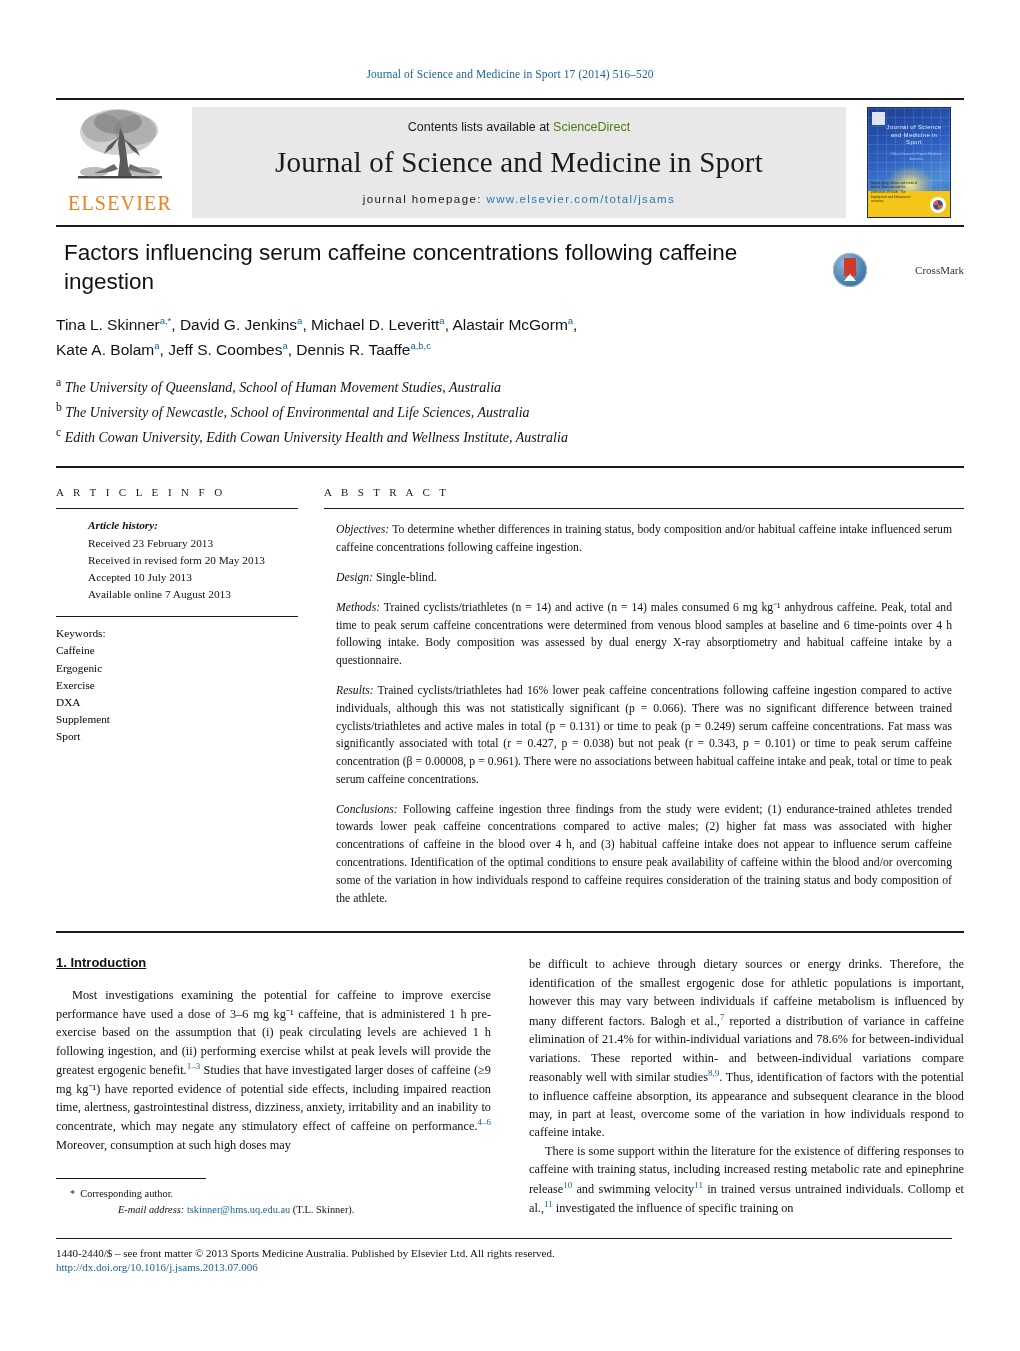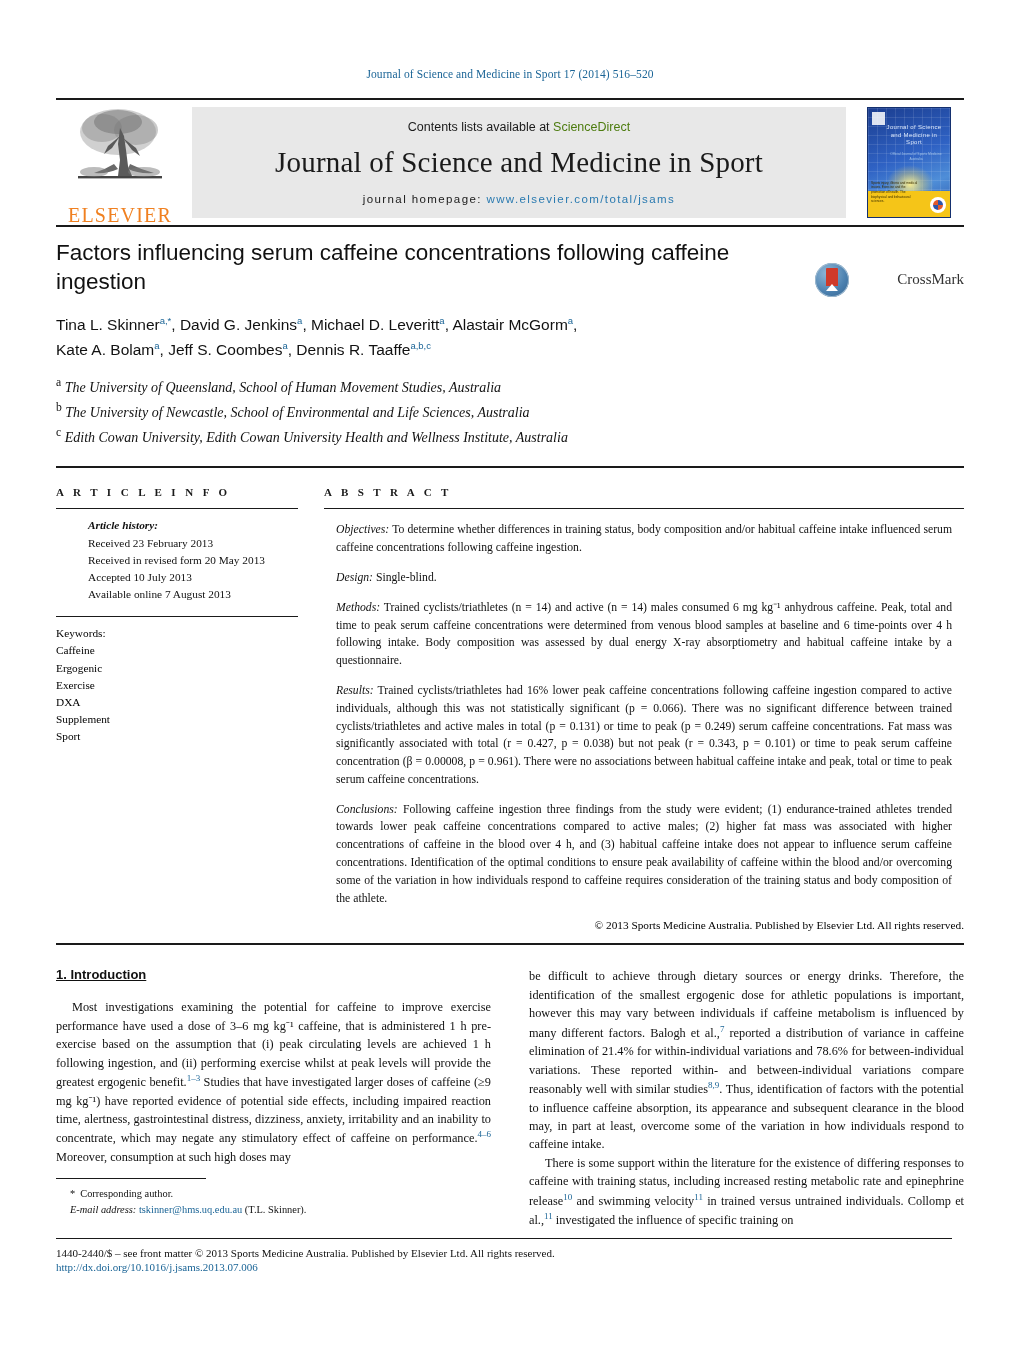--- a/index.html
+++ b/index.html
@@ -44,21 +44,21 @@
     height: 125px;
     display: flex;
     align-items: stretch;
   }
   .elsevier-cell {
     width: 128px;
     flex: 0 0 128px;
     display: flex;
     flex-direction: column;
     align-items: center;
-    justify-content: space-between;
+    justify-content: flex-start;
     padding-top: 6px;
     box-sizing: border-box;
   }
   .tree-svg { display:block; }
   .elsevier-word {
     font-family: "Liberation Serif", serif;
     color: #f08020;
     font-size: 20px;
     letter-spacing: 1.2px;
     line-height: 1;
@@ -181,22 +181,23 @@
 
   
   .section-label {
     font-family: "Liberation Sans", sans-serif;
     font-size: 14.5px;
     margin-top: 22px;
     color: #1a1a1a;
   }
   .title-row {
     display: flex;
-    align-items: flex-end;
+    align-items: center;
     margin-top: 12px;
+    margin-left: 8px;
   }
   h1.paper-title {
     font-family: "Liberation Sans", sans-serif;
     font-size: 22.5px;
     font-weight: normal;
     line-height: 1.28;
     margin: 0;
     flex: 1 1 auto;
     padding-right: 16px;
     color: #111111;
@@ -227,21 +228,21 @@
     content:"";
     position:absolute;
     left: 11px; top: 21px;
     width: 0; height: 0;
     border-left: 6px solid transparent;
     border-right: 6px solid transparent;
     border-bottom: 7px solid #ffffff;
   }
   .cm-text {
     font-family: "Liberation Serif", serif;
-    font-size: 15px;
+    font-size: 11px;
     color: #333333;
     padding-left: 43px;
   }
   .authors {
     font-family: "Liberation Sans", sans-serif;
     font-size: 15.5px;
     line-height: 1.6;
     margin-top: 16px;
     color: #111111;
   }
@@ -264,21 +265,21 @@
   
   .info-abstract {
     display: flex;
     margin-top: 18px;
   }
   .col-info { flex: 0 0 268px; padding-right: 26px; box-sizing: border-box; }
   .col-abs  { flex: 1 1 auto; }
 
   .smallcaps-head {
     font-family: "Liberation Serif", serif;
-    font-weight: bold;
+    font-weight: normal;
     font-size: 11px;
     letter-spacing: 3.4px;
     color: #1a1a1a;
   }
   .hr-thin { border-top: 1.4px solid #1a1a1a; margin-top: 10px; }
   .hr-thin2 { border-top: 1.4px solid #1a1a1a; margin: 13px 0 0 0; }
 
   .info-body {
     font-family: "Liberation Serif", serif;
     font-size: 11.3px;
@@ -343,21 +344,21 @@
     top: 1178px;
   }
   .fn-rule { border-top: 1px solid #1a1a1a; width: 150px; margin-bottom: 7px; }
   .fn {
     font-family: "Liberation Serif", serif;
     font-size: 10.4px;
     line-height: 1.55;
     color: #111111;
   }
   .fn .star { margin-right: 5px; }
-  .fn .lbl { font-style: italic; }
+  .fn .lbl { font-style: italic; margin-left: 48px; }
   .fn a, .linkblue { color: #1a6496; text-decoration: none; }
   .fn-indent { padding-left: 14px; }
 
   .bottom-footer {
     position: absolute;
     left: 56px;
     right: 68px;
     top: 1238px;
   }
   .bf-rule { border-top: 1px solid #1a1a1a; margin-bottom: 8px; }
@@ -498,21 +499,20 @@
           <p>
             <span class="lbl">Methods:</span><span> Trained cyclists/triathletes (n = 14) and active (n = 14) males consumed 6 mg kg⁻¹ anhydrous caffeine. Peak, total and time to peak serum caffeine concentrations were determined from venous blood samples at baseline and 6 time-points over 4 h following intake. Body composition was assessed by dual energy X-ray absorptiometry and habitual caffeine intake by a questionnaire.</span>
           </p>
           <p>
             <span class="lbl">Results:</span><span> Trained cyclists/triathletes had 16% lower peak caffeine concentrations following caffeine ingestion compared to active individuals, although this was not statistically significant (p = 0.066). There was no significant difference between trained cyclists/triathletes and active males in total (p = 0.131) or time to peak (p = 0.249) serum caffeine concentrations. Fat mass was significantly associated with total (r = 0.427, p = 0.038) but not peak (r = 0.343, p = 0.101) or time to peak serum caffeine concentration (β = 0.00008, p = 0.961). There were no associations between habitual caffeine intake and peak, total or time to peak serum caffeine concentrations.</span>
           </p>
           <p>
             <span class="lbl">Conclusions:</span><span> Following caffeine ingestion three findings from the study were evident; (1) endurance-trained athletes trended towards lower peak caffeine concentrations compared to active males; (2) higher fat mass was associated with higher concentrations of caffeine in the blood over 4 h, and (3) habitual caffeine intake does not appear to influence serum caffeine concentrations. Identification of the optimal conditions to ensure peak availability of caffeine within the blood and/or overcoming some of the variation in how individuals respond to caffeine requires consideration of the training status and body composition of the athlete.</span>
           </p>
         </div>
-        <div class="copyright">© 2013 Sports Medicine Australia. Published by Elsevier Ltd. All rights reserved.</div>
       </div>
     </div>
 
     <div class="rule-thick2"></div>
 
     <div class="body-cols">
 
       <div class="bcol">
         <h2 class="sec">1. Introduction</h2>
         <p class="para first">

